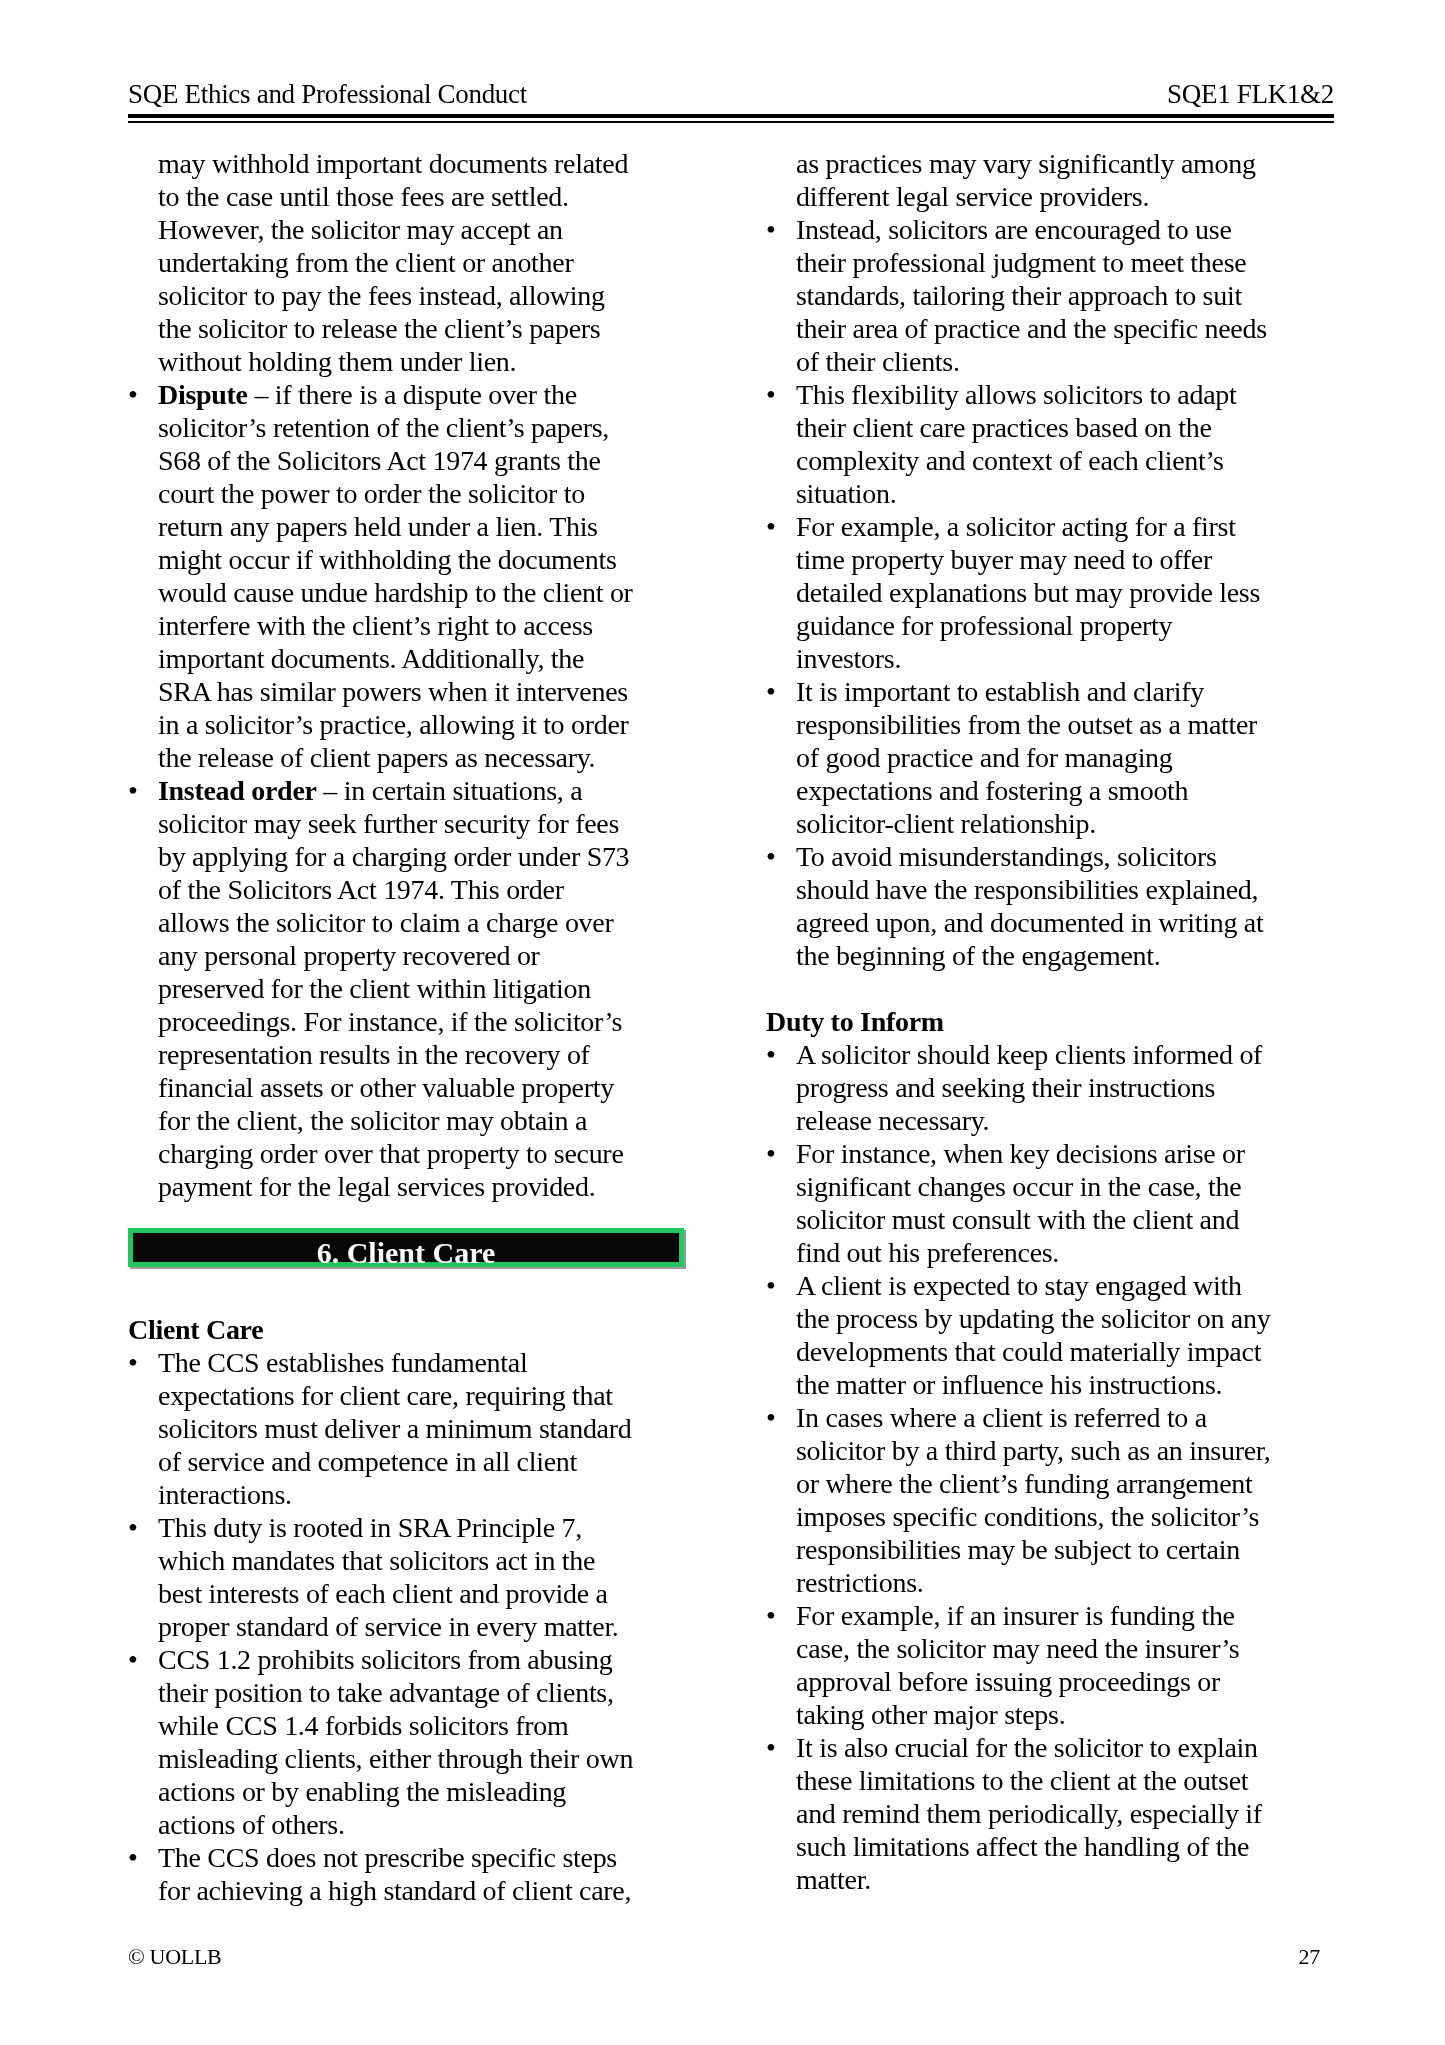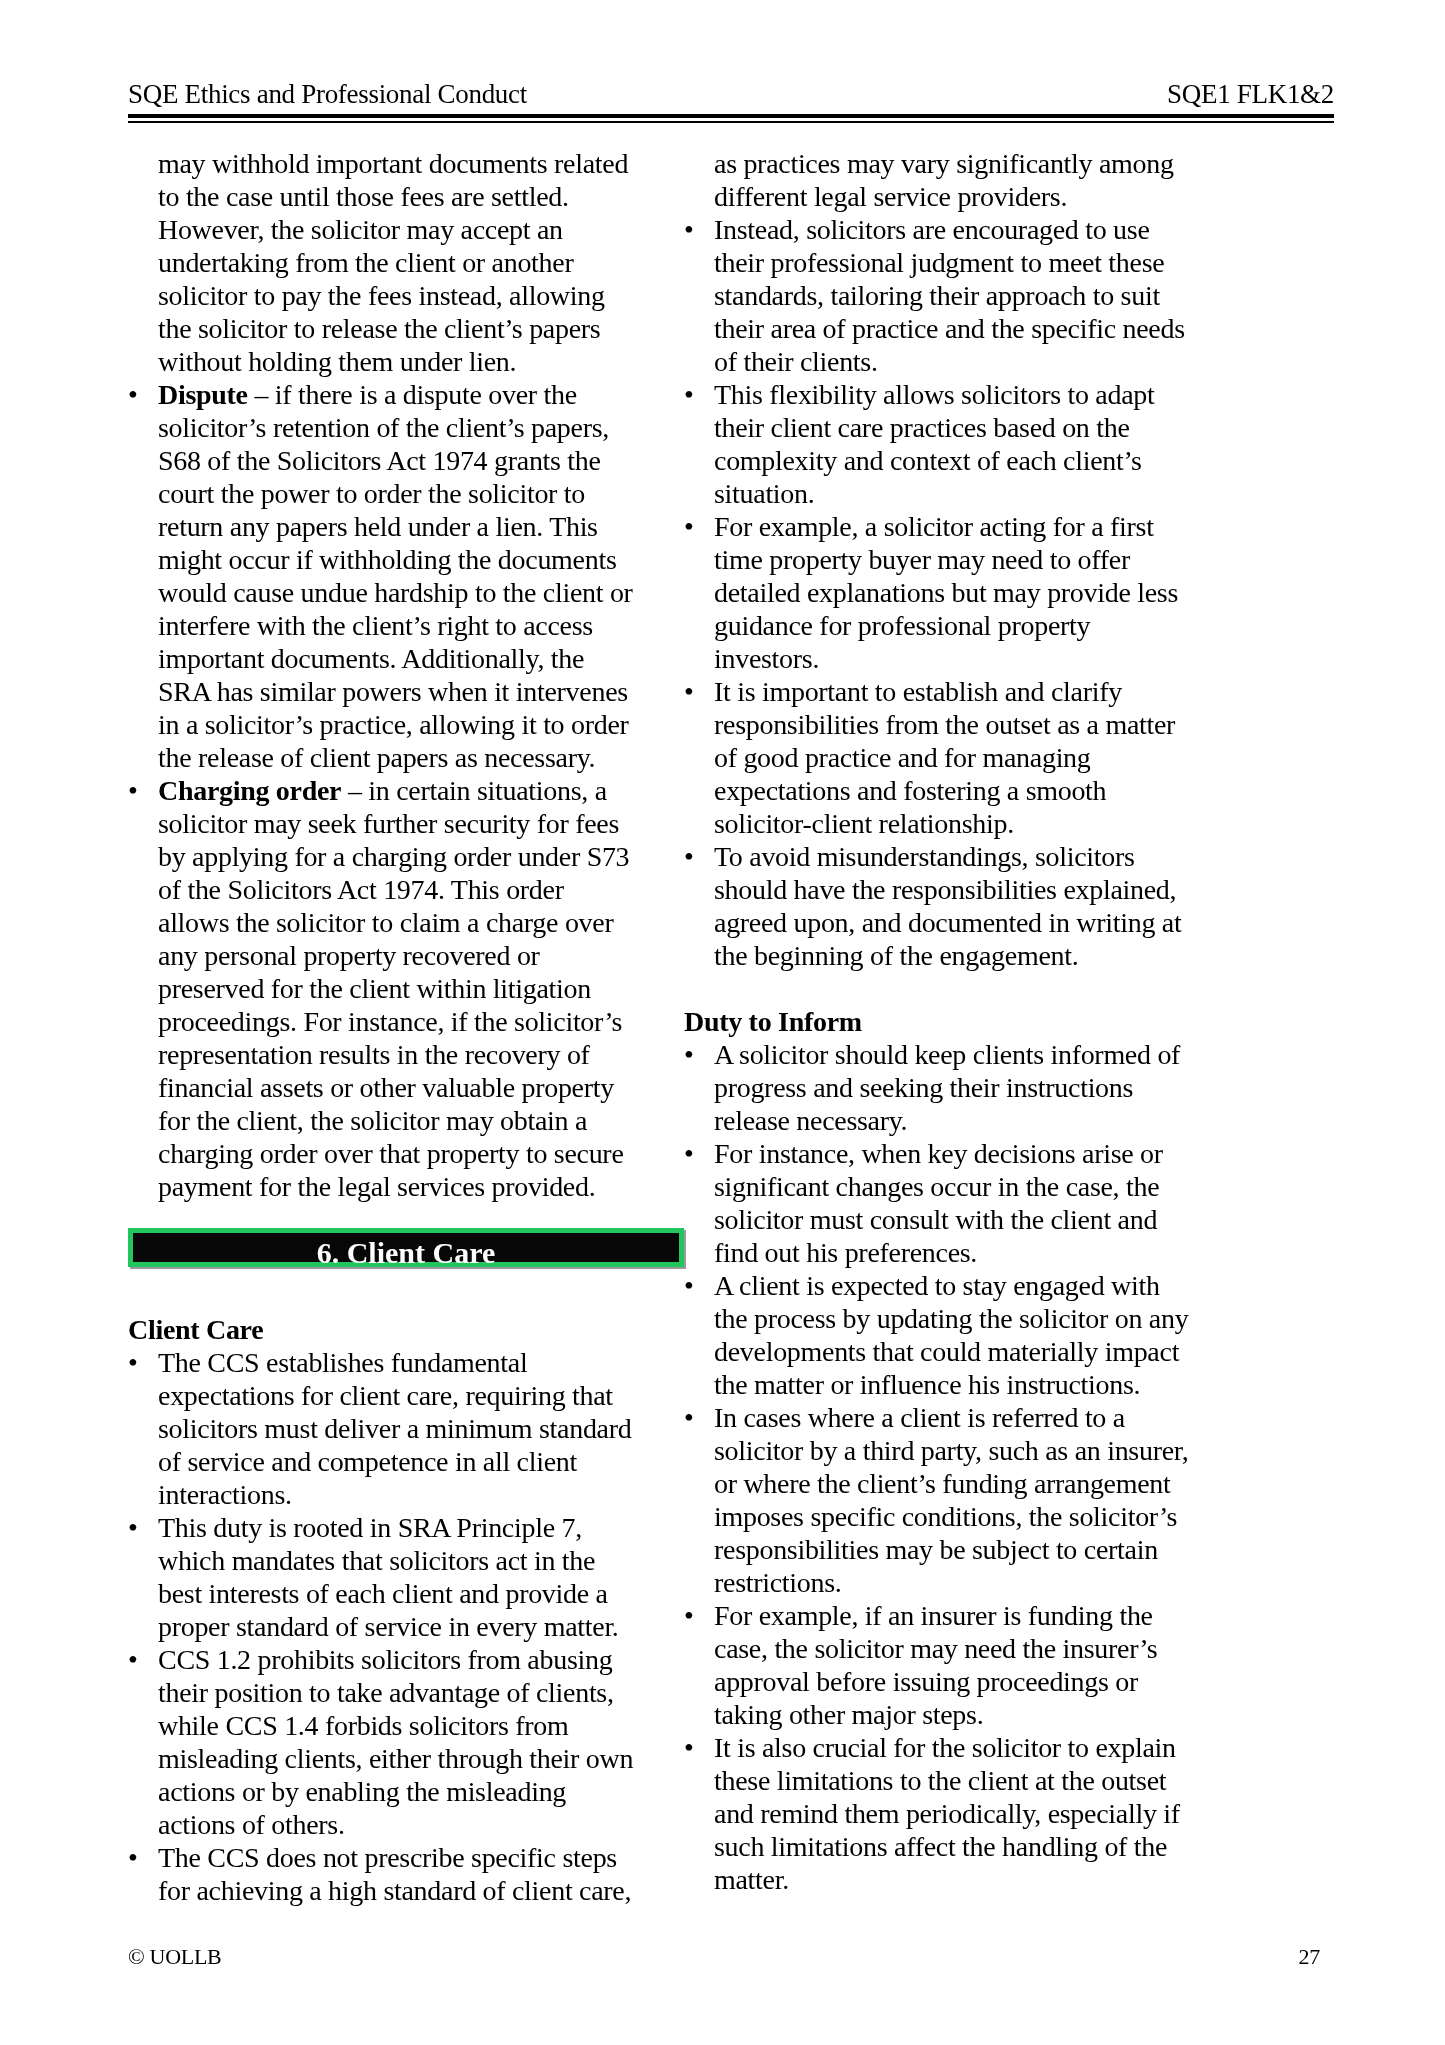--- a/index.html
+++ b/index.html
@@ -10,21 +10,21 @@
     font-family:"Liberation Serif","DejaVu Serif",serif;
     color:#000;
     letter-spacing:-0.3px;
     overflow:hidden;
   }
   .hdr{position:absolute;left:128px;right:111px;top:78px;}
   .hdr-row{display:flex;justify-content:space-between;font-size:27px;line-height:32px;}
   .hdr-rule{margin-top:4px;border-top:4px solid #000;border-bottom:2px solid #000;height:3px;}
   .content{
     position:absolute;left:128px;right:107px;top:147px;
-    display:flex;
+    display:flex;gap:82px;
     font-size:28px;line-height:33px;
   }
   .col-left{width:556px;flex:none;}
   .col-right{width:554px;flex:none;}
   .cont{margin:0;padding-left:30px;white-space:pre-line;}
   .li{display:flex;margin:0;}
   .dot{width:30px;flex:none;}
   .btxt{flex:1;white-space:pre-line;}
   .lead{font-weight:bold;}
   .banner{
@@ -80,21 +80,21 @@
 would cause undue hardship to the client or
 interfere with the client’s right to access
 important documents. Additionally, the
 SRA has similar powers when it intervenes
 in a solicitor’s practice, allowing it to order
 the release of client papers as necessary.</span></div>
       </div>
 
       <div class="li">
         <span class="dot">•</span>
-        <div class="btxt"><b class="lead">Charging order</b><span> – in certain situations, a
+        <div class="btxt"><b class="lead">Instead order</b><span> – in certain situations, a
 solicitor may seek further security for fees
 by applying for a charging order under S73
 of the Solicitors Act 1974. This order
 allows the solicitor to claim a charge over
 any personal property recovered or
 preserved for the client within litigation
 proceedings. For instance, if the solicitor’s
 representation results in the recovery of
 financial assets or other valuable property
 for the client, the solicitor may obtain a

